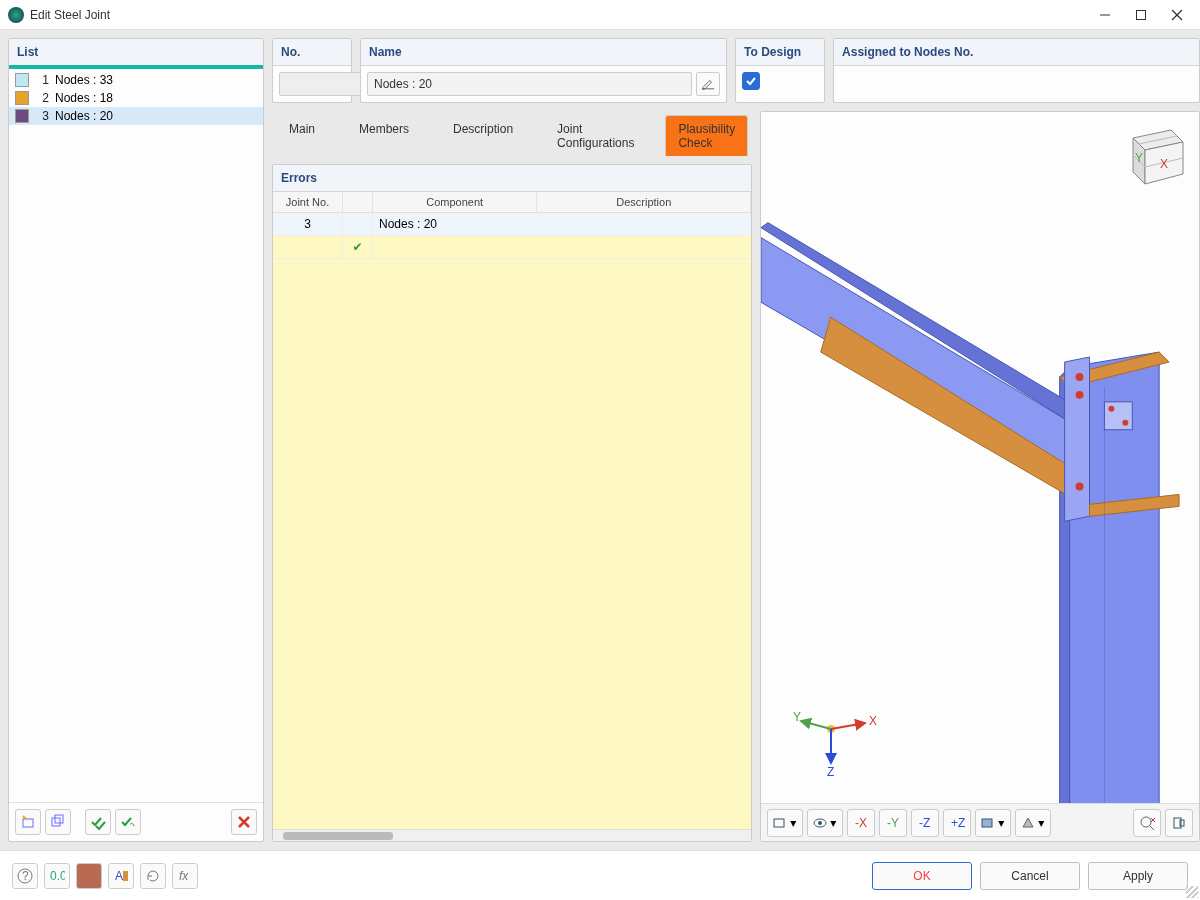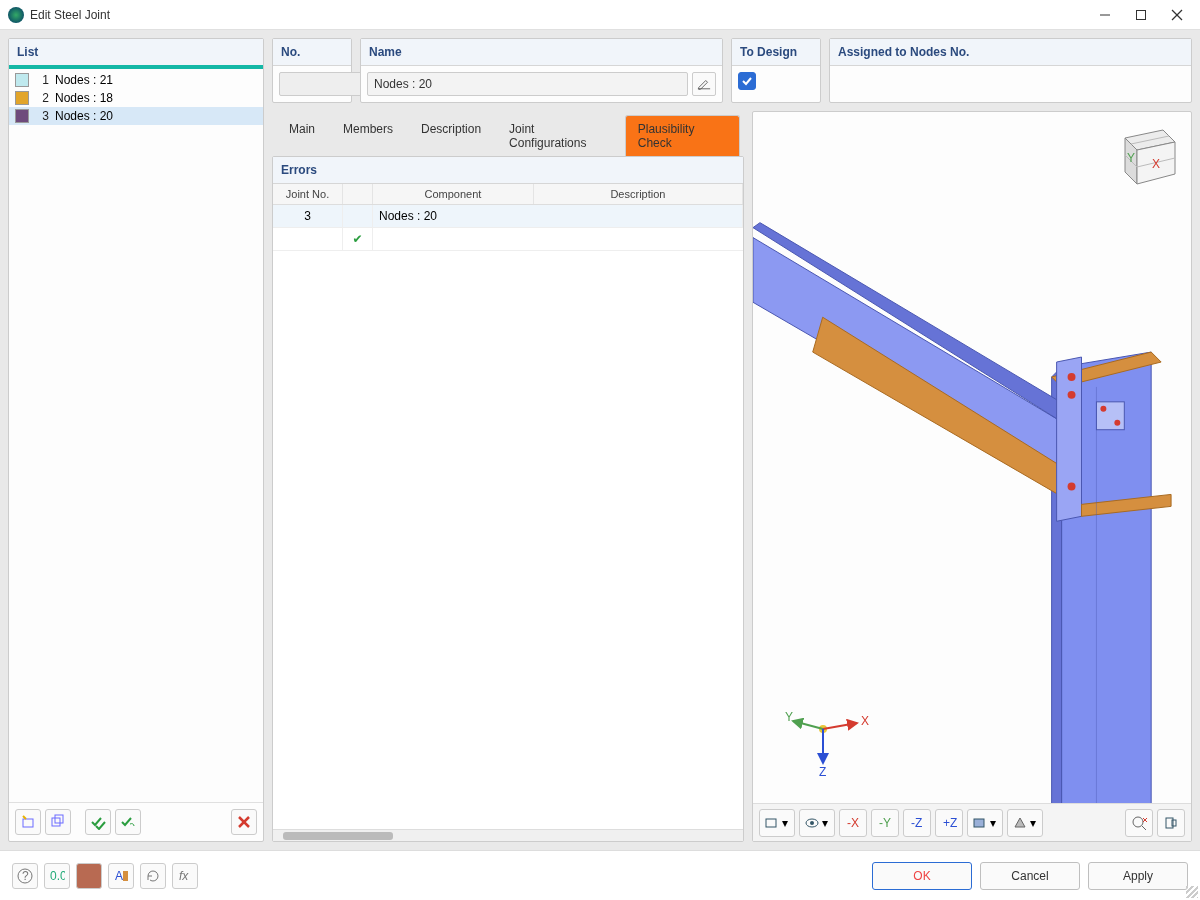--- a/index.html
+++ b/index.html
@@ -39,24 +39,24 @@
 .text-input { flex:1; height:24px; border:1px solid #ccc; border-radius:2px; padding:0 6px; background:#f3f3f3; color:#333; }
 .text-input.ro { background:#eee; text-align:right; }
 .icon-btn { width:24px; height:24px; border:1px solid #ccc; border-radius:2px; background:#fafafa; display:flex; align-items:center; justify-content:center; cursor:pointer; }
 .checkbox { width:18px; height:18px; border:1px solid #2b6cd4; border-radius:3px; background:#2b6cd4; display:flex; align-items:center; justify-content:center; }
 .checkbox svg { width:12px; height:12px; stroke:#fff; stroke-width:2; fill:none; }
 
 
 .main-area { grid-column:2; display:flex; flex-direction:column; min-height:0; }
 .main-inner { flex:1; display:grid; grid-template-columns: 1fr 440px; gap:8px; min-height:0; }
 .tabs-col { display:flex; flex-direction:column; min-height:0; }
-.tabstrip { display:flex; gap:2px; padding:4px 4px 0 4px; }
+.tabstrip { display:flex; gap:18px; padding:4px 4px 8px 4px; }
 .tab { padding:6px 12px; border:1px solid transparent; border-bottom:none; border-radius:3px 3px 0 0; cursor:pointer; color:#333; }
 .tab.active { background:#f97316; border-color:#ccc; font-weight:400; }
-.tab-content { flex:1; background:#ffffff; border:1px solid #ccc; border-radius:2px; display:flex; flex-direction:column; min-height:0; }
+.tab-content { flex:1; background:#fef9c3; border:1px solid #ccc; border-radius:2px; display:flex; flex-direction:column; min-height:0; }
 .section-header { background:#f1f5fa; color:#2b4a7e; font-weight:600; padding:6px 8px; border-bottom:1px solid #d6d6d6; }
 .grid-head { display:grid; grid-template-columns:70px 30px 1fr 1.3fr; background:#f6f6f6; border-bottom:1px solid #ddd; }
 .grid-head .cell { padding:4px 6px; text-align:center; border-right:1px solid #e4e4e4; color:#444; font-size:11px; display:flex; align-items:center; justify-content:center; }
 .grid-body { flex:1; overflow:auto; }
 .grid-row { display:grid; grid-template-columns:70px 30px 1fr 1.3fr; border-bottom:1px solid #eee; }
 .grid-row .cl { padding:4px 6px; border-right:1px solid #eee; }
 .grid-row.node-row { background:#eef5fb; }
 .grid-row .check { color:#2a9d3f; text-align:center; }
 .h-scroll { height:12px; background:#f0f0f0; border-top:1px solid #ddd; position:relative; }
 .h-scroll .thumb { position:absolute; left:10px; top:2px; width:110px; height:8px; background:#bbb; border-radius:3px; }
@@ -106,21 +106,21 @@
 </div>
 
 <div class="dialog-body">
 
   <div class="panel list-panel">
     <div class="panel-header">List</div>
     <div class="list-body">
       <div class="list-row">
         <span class="swatch" style="background:#bfe9ee"></span>
         <span class="num">1</span>
-        <span>Nodes : 21</span>
+        <span>Nodes : 33</span>
       </div>
       <div class="list-row">
         <span class="swatch" style="background:#e2a52a"></span>
         <span class="num">2</span>
         <span>Nodes : 18</span>
       </div>
       <div class="list-row selected">
         <span class="swatch" style="background:#6e4a7c"></span>
         <span class="num">3</span>
         <span>Nodes : 20</span>

